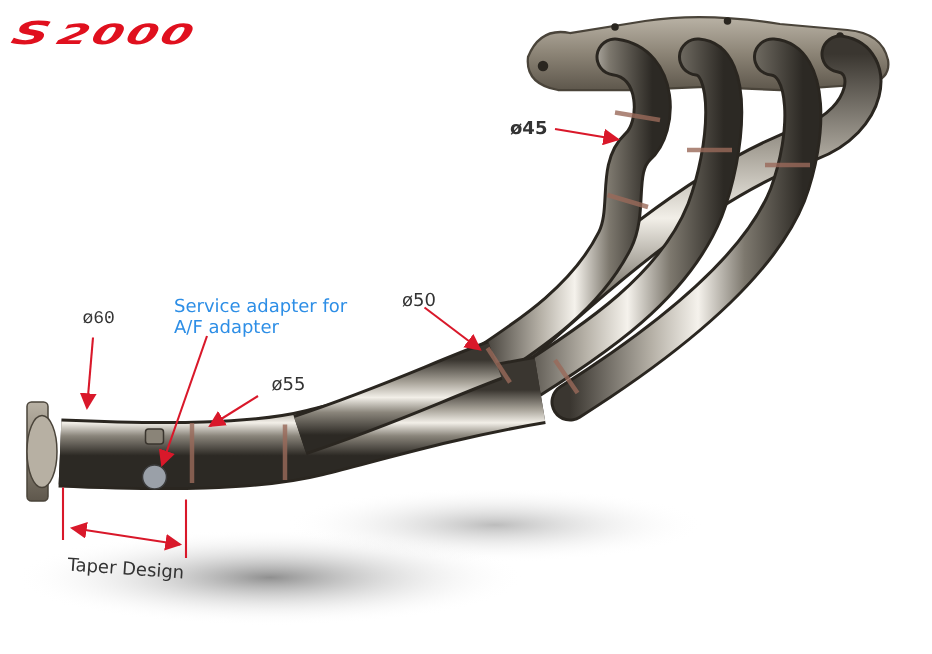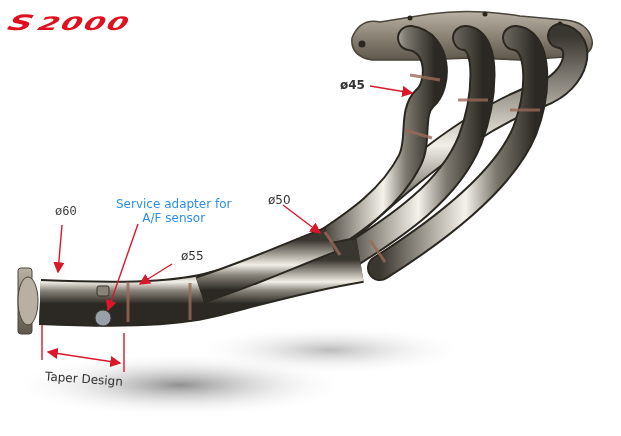--- a/index.html
+++ b/index.html
@@ -1,21 +1,21 @@
 <!DOCTYPE html>
 <html><head>
   <meta charset="utf-8">
   <style>
     html, body { margin: 0; padding: 0; background: #ffffff; }
     body { width: 621px; height: 436px; overflow: hidden; position: relative; font-family: "DejaVu Sans", "Liberation Sans", sans-serif; }
     .stage { position: absolute; left: 0; top: 0; width: 621px; height: 436px; }
     .logo { position: absolute; left: 12px; top: 12px; font-family: "DejaVu Sans", sans-serif; font-weight: bold; font-style: italic; color: #e0101e; font-size: 30px; letter-spacing: 2px; transform: skewX(-18deg) scaleY(0.62); transform-origin: left top; line-height: 1; }
     .logo .s { font-size: 34px; letter-spacing: 6px; }
     .label { position: absolute; font-size: 12px; color: #333333; line-height: 14px; white-space: nowrap; }
-    .label.blue { color: #2d8ee6; text-align: center; }
+    .label.blue { color: #2d8ee6; }
     svg { position: absolute; left: 0; top: 0; }
   </style>
 </head>
 <body>
 
 <div class="stage">
 
   <svg width="621" height="436" viewBox="0 0 621 436">
     <defs>
       <linearGradient id="pipe" x1="0" y1="0" x2="0" y2="1">
@@ -108,17 +108,17 @@
   <div class="logo">
     <span class="s">S</span><span>2000</span>
   </div>
 
   <div class="label" style="left:340px; top:78px;font-weight:bold;">ø45</div>
   <div class="label" style="left:268px; top:193px;">ø50</div>
   <div class="label" style="left:181px; top:249px;">ø55</div>
   <div class="label" style="left:55px; top:205px;font-family:Liberation Mono, monospace;">ø60</div>
   <div class="label blue" style="left:116px; top:197px;">
     <div>Service adapter for</div>
-    <div>A/F sensor</div>
+    <div>A/F adapter</div>
   </div>
   <div class="label" style="left:45px; top:372px; transform: rotate(4deg);">Taper Design</div>
 
 </div>
 
 </body></html>

